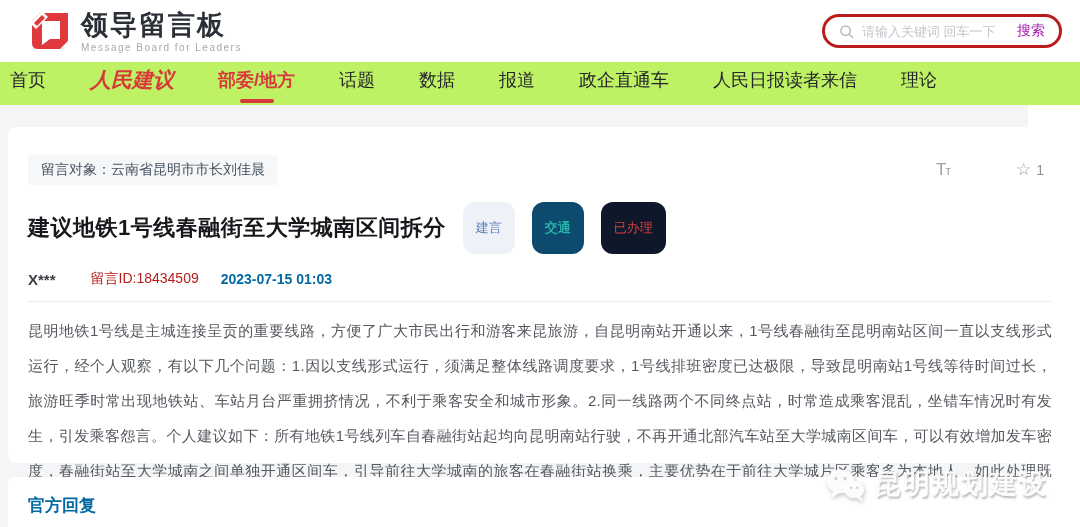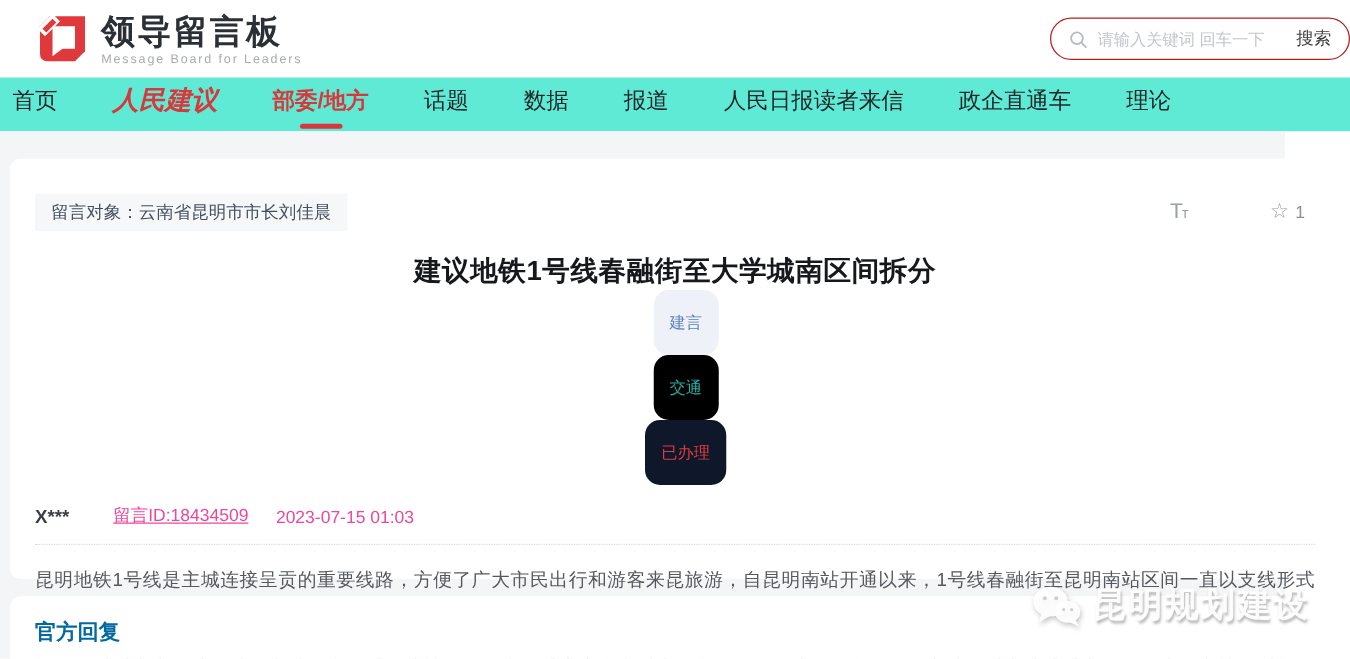--- a/index.html
+++ b/index.html
@@ -8,30 +8,30 @@
   .page { position:relative; width:1080px; height:527px; background:#fff; }
 
   
   .header { position:absolute; left:0; top:0; width:1080px; height:62px; background:#fff; }
   .logo { position:absolute; left:28px; top:9px; display:flex; align-items:center; cursor:pointer; }
   .logo-icon { width:44px; height:44px; margin-right:9px; }
   .logo-text-wrap { display:flex; flex-direction:column; }
   .logo-title { font-size:27px; font-weight:bold; color:#2b2f36; letter-spacing:2px; line-height:30px; }
   .logo-sub { font-size:10px; color:#a7abb1; letter-spacing:1.5px; margin-top:2px; }
 
-  .search { position:absolute; right:0; top:14px; width:240px; height:34px;
-    border:1px solid #b91c1c; border-radius:17px; display:flex; align-items:center;
+  .search { position:absolute; right:18px; top:14px; width:240px; height:34px;
+    border:3px solid #b91c1c; border-radius:17px; display:flex; align-items:center;
     padding:0 14px; background:#fff; }
   .search-icon { width:15px; height:15px; margin-right:8px; flex:0 0 auto; }
   .search-input { flex:1; border:none; outline:none; font-size:13px; color:#333; min-width:0; background:transparent; }
   .search-input::placeholder { color:#c3c6cc; }
-  .search-btn { font-size:14px; color:#404040; cursor:pointer; flex:0 0 auto; background:none; border:none; }
+  .search-btn { font-size:14px; color:#a21caf; cursor:pointer; flex:0 0 auto; background:none; border:none; }
 
   
-  .nav { position:absolute; left:0; top:62px; width:1080px; height:43px; background:#5eead4;
+  .nav { position:absolute; left:0; top:62px; width:1080px; height:43px; background:#bef264;
     display:flex; align-items:center; padding-left:10px; }
   .nav-item { position:relative; font-size:18px; color:#24262b; margin-right:44px;
     cursor:pointer; white-space:nowrap; height:43px; line-height:36px; }
   .nav-item.active { color:#d8383c; font-weight:bold; }
   .nav-item.active .nav-underline { position:absolute; left:50%; transform:translateX(-50%);
     bottom:2px; width:34px; height:4px; background:#d8383c; border-radius:2px; }
   .nav-item.brand { color:#d8383c; font-weight:bold; font-style:italic;
     font-family:"DejaVu Serif","Liberation Serif",serif; font-size:21px; }
 
   
@@ -44,32 +44,32 @@
   .target-box { display:inline-block; background:#f6f7f9; color:#44505f; font-size:14px;
     padding:6px 13px; border-radius:2px; }
 
   .tools { position:absolute; right:28px; top:32px; display:flex; align-items:center; }
   .font-tool { font-size:17px; color:#9aa0a6; cursor:pointer; margin-right:66px; letter-spacing:-1px; }
   .font-tool .small-t { font-size:12px; }
   .star-tool { display:flex; align-items:center; cursor:pointer; color:#9aa0a6; }
   .star-icon { font-size:17px; margin-right:5px; }
   .star-count { font-size:14px; color:#8b9096; }
 
-  .title-row { margin-top:17px; display:flex; align-items:center;flex-direction:column; }
+  .title-row { margin-top:17px; display:flex; align-items:center; }
   .msg-title { font-size:22px; font-weight:bold; color:#16181c; letter-spacing:0.5px; }
   .tag { font-size:13px; border-radius:12px; padding:17px 13px; margin-left:17px; cursor:pointer; white-space:nowrap; }
   .tag-blue { color:#5b7fbd; background:#eef1f8; }
-  .tag-teal { color:#27b3a7; background:#000000; }
+  .tag-teal { color:#27b3a7; background:#0c4a6e;font-weight:bold; }
   .tag-red  { color:#e03c3c; background:#0f172a; }
 
   .meta-row { margin-top:16px; display:flex; align-items:center;
     padding-bottom:13px; border-bottom:1px dotted #d9dce0; }
   .author { font-size:15px; font-weight:bold; color:#3a3e44; margin-right:35px; }
-  .meta-id { font-size:14px; color:#ec4899; margin-right:22px;text-decoration:underline; }
-  .meta-time { font-size:14px; color:#ec4899; }
+  .meta-id { font-size:14px; color:#b91c1c; margin-right:22px; }
+  .meta-time { font-size:14px; color:#0369a1;font-weight:bold; }
 
   .msg-body { margin-top:11px; font-size:15px; color:#55595f; line-height:35px;
     text-align:justify; letter-spacing:0.3px; }
 
   .reply-title { font-size:17px; font-weight:bold; color:#0369a1; }
 
   
   .watermark { position:absolute; right:32px; top:466px; display:flex; align-items:flex-start;
     z-index:5; pointer-events:none; }
   .wm-icon { width:42px; height:38px; margin-right:8px;
@@ -110,22 +110,22 @@
   <div class="nav">
     <div class="nav-item">首页</div>
     <div class="nav-item brand">人民建议</div>
     <div class="nav-item active">
       <span>部委/地方</span>
       <span class="nav-underline"></span>
     </div>
     <div class="nav-item">话题</div>
     <div class="nav-item">数据</div>
     <div class="nav-item">报道</div>
+    <div class="nav-item">政企直通车</div>
     <div class="nav-item">人民日报读者来信</div>
-    <div class="nav-item">政企直通车</div>
     <div class="nav-item">理论</div>
   </div>
 
   <div class="body-bg">
 
     <div class="card card-main">
       <div class="target-box">留言对象：云南省昆明市市长刘佳晨</div>
 
       <div class="tools">
         <span class="font-tool">T<span class="small-t">т</span></span>

